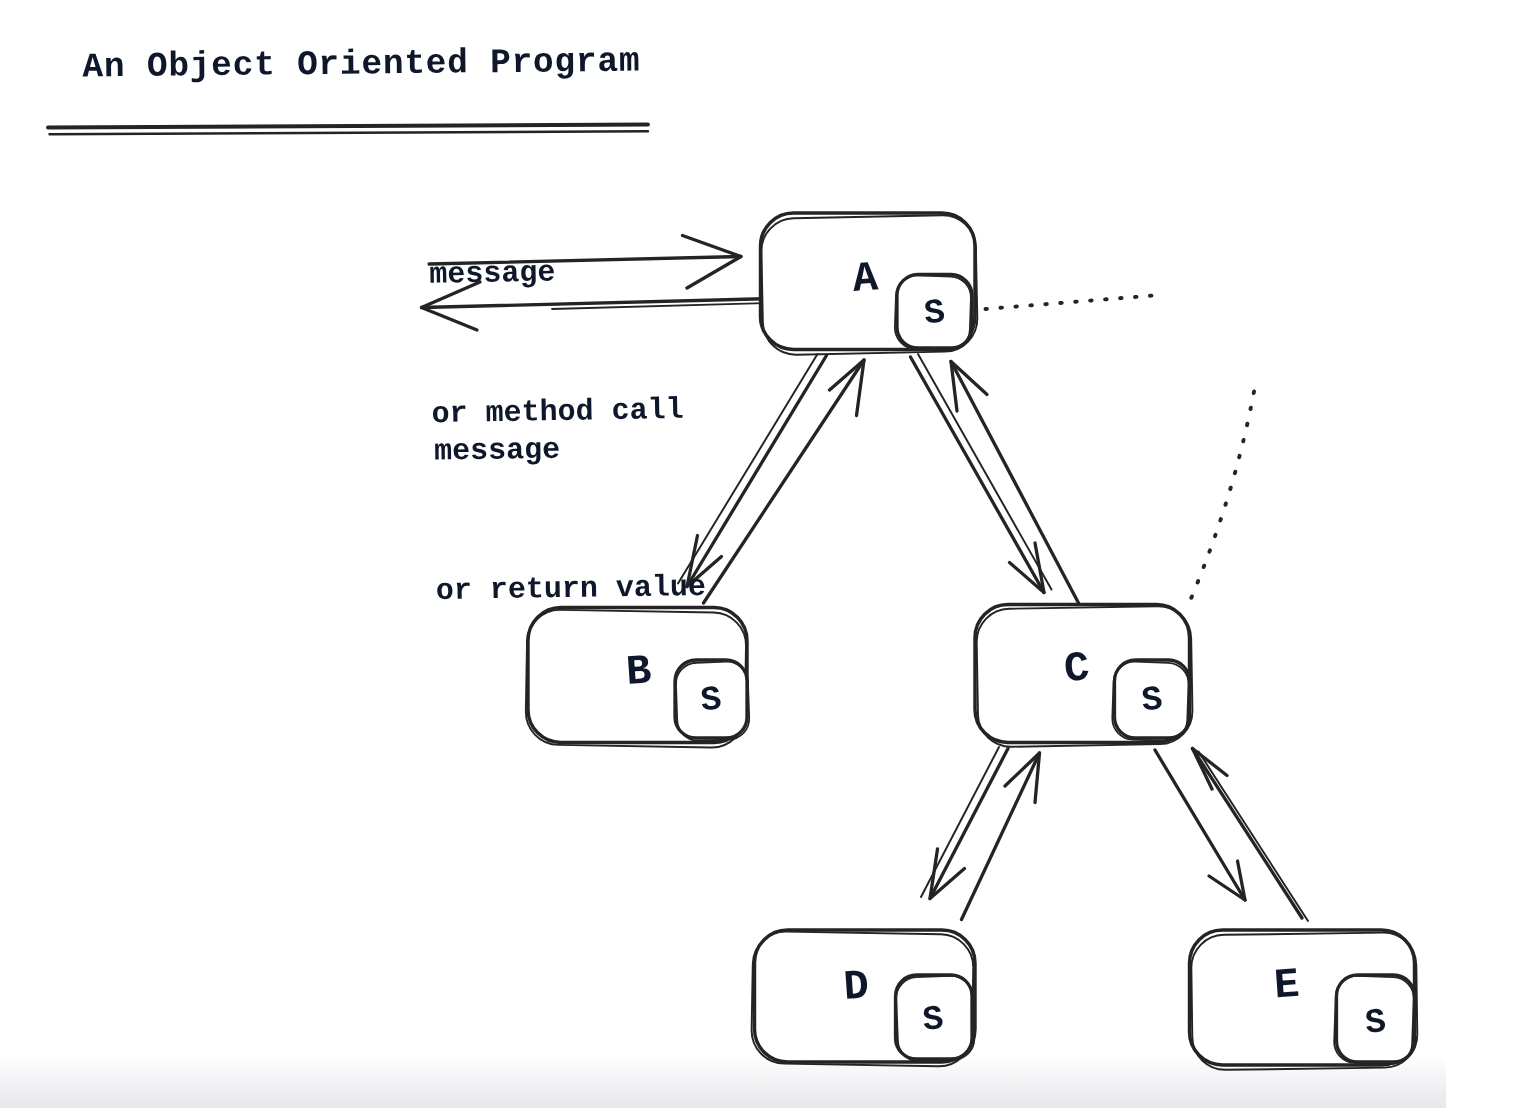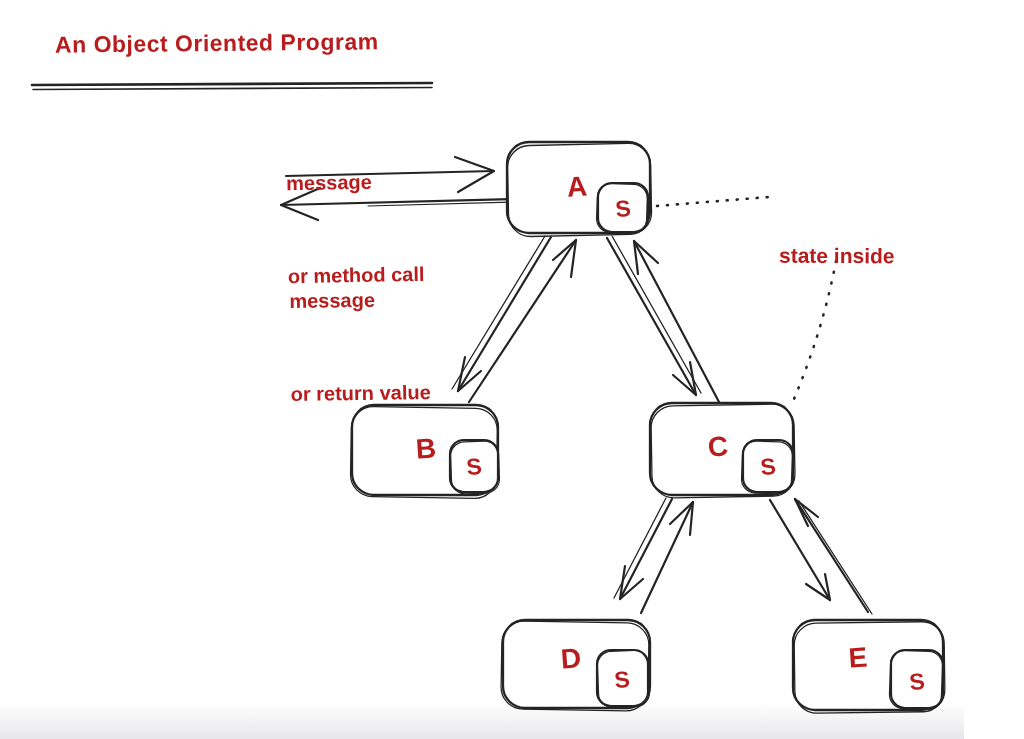--- a/index.html
+++ b/index.html
@@ -1,18 +1,18 @@
 <!DOCTYPE html>
 <html><head>
 <meta charset="utf-8">
 <style>
   html,body{margin:0;padding:0;background:#ffffff;}
   .stage{
     position:relative;width:964px;height:739px;background:#ffffff;
-    overflow:hidden;font-family:Liberation Sans, sans-serif;color:#b91c1c;
+    overflow:hidden;font-family:Liberation Mono, monospace;color:#0f172a;
   }
   .floor{
     position:absolute;left:0;bottom:0;width:100%;height:36px;
     background:linear-gradient(to bottom, rgba(235,235,238,0), rgba(229,229,234,0.95));
     pointer-events:none;
   }
   svg.canvas{position:absolute;left:0;top:0;z-index:1;}
   .txt{position:absolute;z-index:2;font-weight:bold;white-space:pre;}
   .title{left:55px;top:30px;font-size:23px;letter-spacing:0.5px;transform:rotate(-0.6deg);}
   .lbl{font-size:20px;line-height:31px;}
@@ -135,21 +135,20 @@
     <span>message</span>
     <span>or method call</span>
   </div>
 
   <div class="txt lbl lbl-ret">
     <span>message</span>
     <span>or return value</span>
   </div>
 
   <div class="txt lbl lbl-note">
-    <span>state inside</span>
   </div>
 
   <div class="txt obj-letter" style="left:577px;top:187px;">A</div>
   <div class="txt s-letter" style="left:623px;top:209px;">S</div>
 
   <div class="txt obj-letter" style="left:426px;top:449px;">B</div>
   <div class="txt s-letter" style="left:474px;top:467px;">S</div>
 
   <div class="txt obj-letter" style="left:718px;top:447px;">C</div>
   <div class="txt s-letter" style="left:768px;top:467px;">S</div>

